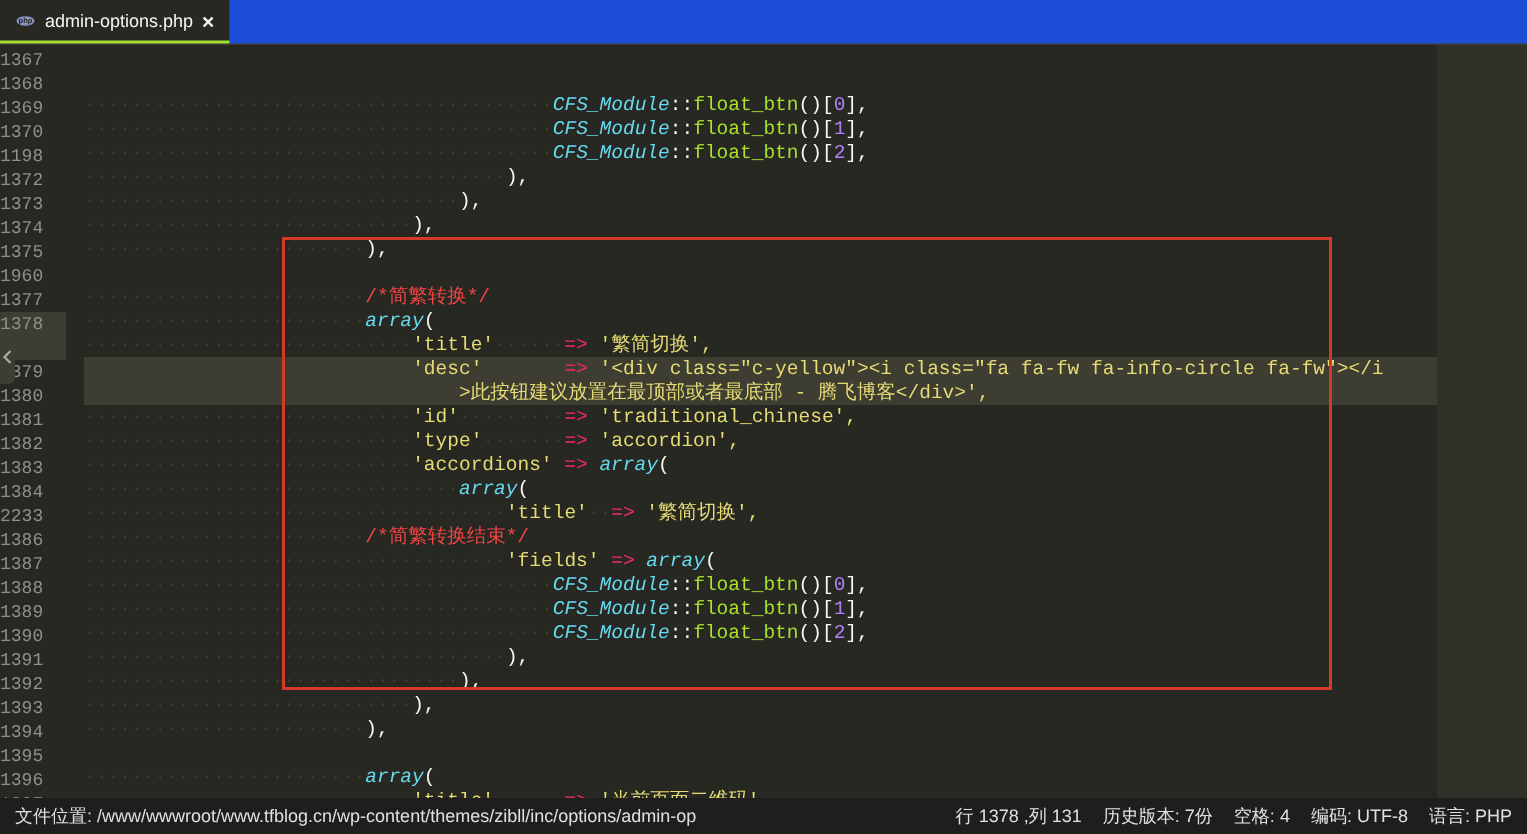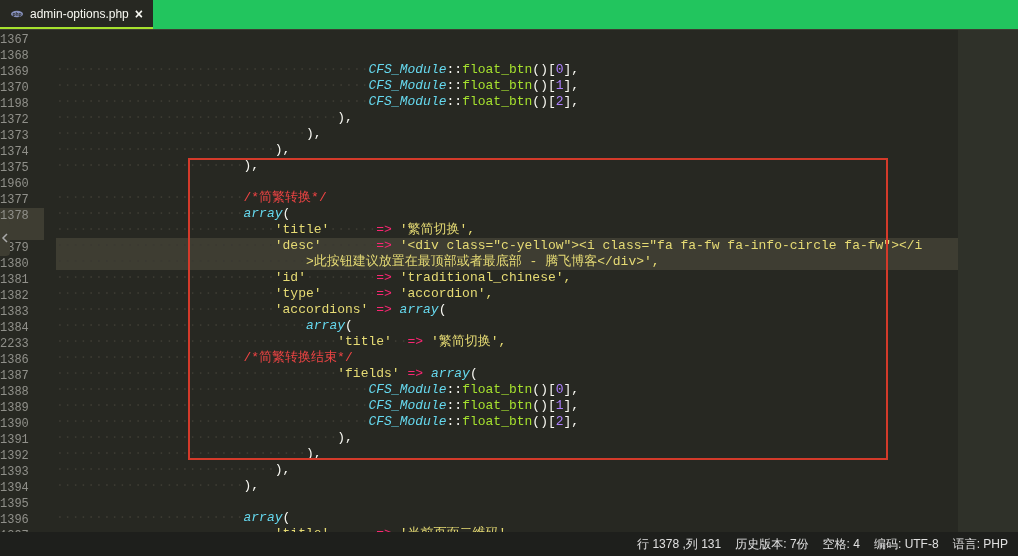--- a/index.html
+++ b/index.html
@@ -8,21 +8,21 @@
   height: 556px;
   background: #272822;
   font-family: Consolas, 'Courier New', monospace;
   font-size: 13px;
   color: #f8f8f2;
   overflow: hidden;
   position: relative;
 }
 .tabbar {
   height: 30px;
-  background: #22c55e;
+  background: #1d4ed8;
   display: flex;
   align-items: stretch;
   border-bottom: 1px solid #3e3d32;
 }
 .tab {
   display: flex;
   align-items: center;
   padding: 0 10px;
   gap: 6px;
   background: #272822;
@@ -168,20 +168,24 @@
       <div class="ln">1396</div>
       <div class="ln">1397</div>
     </div>
   <div class="code" id="code">
     <div class="line"><span class="c-ws">·</span><span class="c-ws">·</span><span class="c-ws">·</span><span class="c-ws">·</span><span class="c-ws">·</span><span class="c-ws">·</span><span class="c-ws">·</span><span class="c-ws">·</span><span class="c-ws">·</span><span class="c-ws">·</span><span class="c-ws">·</span><span class="c-ws">·</span><span class="c-ws">·</span><span class="c-ws">·</span><span class="c-ws">·</span><span class="c-ws">·</span><span class="c-ws">·</span><span class="c-ws">·</span><span class="c-ws">·</span><span class="c-ws">·</span><span class="c-ws">·</span><span class="c-ws">·</span><span class="c-ws">·</span><span class="c-ws">·</span><span class="c-ws">·</span><span class="c-ws">·</span><span class="c-ws">·</span><span class="c-ws">·</span><span class="c-ws">·</span><span class="c-ws">·</span><span class="c-ws">·</span><span class="c-ws">·</span><span class="c-ws">·</span><span class="c-ws">·</span><span class="c-ws">·</span><span class="c-ws">·</span><span class="c-ws">·</span><span class="c-ws">·</span><span class="c-ws">·</span><span class="c-ws">·</span><span class="c-kw">CFS_Module</span><span class="c-scope">::</span><span class="c-fn">float_btn</span><span class="c-punc">()[</span><span class="c-num">0</span><span class="c-punc">],</span></div><div class="line"><span class="c-ws">·</span><span class="c-ws">·</span><span class="c-ws">·</span><span class="c-ws">·</span><span class="c-ws">·</span><span class="c-ws">·</span><span class="c-ws">·</span><span class="c-ws">·</span><span class="c-ws">·</span><span class="c-ws">·</span><span class="c-ws">·</span><span class="c-ws">·</span><span class="c-ws">·</span><span class="c-ws">·</span><span class="c-ws">·</span><span class="c-ws">·</span><span class="c-ws">·</span><span class="c-ws">·</span><span class="c-ws">·</span><span class="c-ws">·</span><span class="c-ws">·</span><span class="c-ws">·</span><span class="c-ws">·</span><span class="c-ws">·</span><span class="c-ws">·</span><span class="c-ws">·</span><span class="c-ws">·</span><span class="c-ws">·</span><span class="c-ws">·</span><span class="c-ws">·</span><span class="c-ws">·</span><span class="c-ws">·</span><span class="c-ws">·</span><span class="c-ws">·</span><span class="c-ws">·</span><span class="c-ws">·</span><span class="c-ws">·</span><span class="c-ws">·</span><span class="c-ws">·</span><span class="c-ws">·</span><span class="c-kw">CFS_Module</span><span class="c-scope">::</span><span class="c-fn">float_btn</span><span class="c-punc">()[</span><span class="c-num">1</span><span class="c-punc">],</span></div><div class="line"><span class="c-ws">·</span><span class="c-ws">·</span><span class="c-ws">·</span><span class="c-ws">·</span><span class="c-ws">·</span><span class="c-ws">·</span><span class="c-ws">·</span><span class="c-ws">·</span><span class="c-ws">·</span><span class="c-ws">·</span><span class="c-ws">·</span><span class="c-ws">·</span><span class="c-ws">·</span><span class="c-ws">·</span><span class="c-ws">·</span><span class="c-ws">·</span><span class="c-ws">·</span><span class="c-ws">·</span><span class="c-ws">·</span><span class="c-ws">·</span><span class="c-ws">·</span><span class="c-ws">·</span><span class="c-ws">·</span><span class="c-ws">·</span><span class="c-ws">·</span><span class="c-ws">·</span><span class="c-ws">·</span><span class="c-ws">·</span><span class="c-ws">·</span><span class="c-ws">·</span><span class="c-ws">·</span><span class="c-ws">·</span><span class="c-ws">·</span><span class="c-ws">·</span><span class="c-ws">·</span><span class="c-ws">·</span><span class="c-ws">·</span><span class="c-ws">·</span><span class="c-ws">·</span><span class="c-ws">·</span><span class="c-kw">CFS_Module</span><span class="c-scope">::</span><span class="c-fn">float_btn</span><span class="c-punc">()[</span><span class="c-num">2</span><span class="c-punc">],</span></div><div class="line"><span class="c-ws">·</span><span class="c-ws">·</span><span class="c-ws">·</span><span class="c-ws">·</span><span class="c-ws">·</span><span class="c-ws">·</span><span class="c-ws">·</span><span class="c-ws">·</span><span class="c-ws">·</span><span class="c-ws">·</span><span class="c-ws">·</span><span class="c-ws">·</span><span class="c-ws">·</span><span class="c-ws">·</span><span class="c-ws">·</span><span class="c-ws">·</span><span class="c-ws">·</span><span class="c-ws">·</span><span class="c-ws">·</span><span class="c-ws">·</span><span class="c-ws">·</span><span class="c-ws">·</span><span class="c-ws">·</span><span class="c-ws">·</span><span class="c-ws">·</span><span class="c-ws">·</span><span class="c-ws">·</span><span class="c-ws">·</span><span class="c-ws">·</span><span class="c-ws">·</span><span class="c-ws">·</span><span class="c-ws">·</span><span class="c-ws">·</span><span class="c-ws">·</span><span class="c-ws">·</span><span class="c-ws">·</span><span class="c-punc">),</span></div><div class="line"><span class="c-ws">·</span><span class="c-ws">·</span><span class="c-ws">·</span><span class="c-ws">·</span><span class="c-ws">·</span><span class="c-ws">·</span><span class="c-ws">·</span><span class="c-ws">·</span><span class="c-ws">·</span><span class="c-ws">·</span><span class="c-ws">·</span><span class="c-ws">·</span><span class="c-ws">·</span><span class="c-ws">·</span><span class="c-ws">·</span><span class="c-ws">·</span><span class="c-ws">·</span><span class="c-ws">·</span><span class="c-ws">·</span><span class="c-ws">·</span><span class="c-ws">·</span><span class="c-ws">·</span><span class="c-ws">·</span><span class="c-ws">·</span><span class="c-ws">·</span><span class="c-ws">·</span><span class="c-ws">·</span><span class="c-ws">·</span><span class="c-ws">·</span><span class="c-ws">·</span><span class="c-ws">·</span><span class="c-ws">·</span><span class="c-punc">),</span></div><div class="line"><span class="c-ws">·</span><span class="c-ws">·</span><span class="c-ws">·</span><span class="c-ws">·</span><span class="c-ws">·</span><span class="c-ws">·</span><span class="c-ws">·</span><span class="c-ws">·</span><span class="c-ws">·</span><span class="c-ws">·</span><span class="c-ws">·</span><span class="c-ws">·</span><span class="c-ws">·</span><span class="c-ws">·</span><span class="c-ws">·</span><span class="c-ws">·</span><span class="c-ws">·</span><span class="c-ws">·</span><span class="c-ws">·</span><span class="c-ws">·</span><span class="c-ws">·</span><span class="c-ws">·</span><span class="c-ws">·</span><span class="c-ws">·</span><span class="c-ws">·</span><span class="c-ws">·</span><span class="c-ws">·</span><span class="c-ws">·</span><span class="c-punc">),</span></div><div class="line"><span class="c-ws">·</span><span class="c-ws">·</span><span class="c-ws">·</span><span class="c-ws">·</span><span class="c-ws">·</span><span class="c-ws">·</span><span class="c-ws">·</span><span class="c-ws">·</span><span class="c-ws">·</span><span class="c-ws">·</span><span class="c-ws">·</span><span class="c-ws">·</span><span class="c-ws">·</span><span class="c-ws">·</span><span class="c-ws">·</span><span class="c-ws">·</span><span class="c-ws">·</span><span class="c-ws">·</span><span class="c-ws">·</span><span class="c-ws">·</span><span class="c-ws">·</span><span class="c-ws">·</span><span class="c-ws">·</span><span class="c-ws">·</span><span class="c-punc">),</span></div><div class="line"></div><div class="line"><span class="c-ws">·</span><span class="c-ws">·</span><span class="c-ws">·</span><span class="c-ws">·</span><span class="c-ws">·</span><span class="c-ws">·</span><span class="c-ws">·</span><span class="c-ws">·</span><span class="c-ws">·</span><span class="c-ws">·</span><span class="c-ws">·</span><span class="c-ws">·</span><span class="c-ws">·</span><span class="c-ws">·</span><span class="c-ws">·</span><span class="c-ws">·</span><span class="c-ws">·</span><span class="c-ws">·</span><span class="c-ws">·</span><span class="c-ws">·</span><span class="c-ws">·</span><span class="c-ws">·</span><span class="c-ws">·</span><span class="c-ws">·</span><span class="c-cmt">/*简繁转换*/</span></div><div class="line"><span class="c-ws">·</span><span class="c-ws">·</span><span class="c-ws">·</span><span class="c-ws">·</span><span class="c-ws">·</span><span class="c-ws">·</span><span class="c-ws">·</span><span class="c-ws">·</span><span class="c-ws">·</span><span class="c-ws">·</span><span class="c-ws">·</span><span class="c-ws">·</span><span class="c-ws">·</span><span class="c-ws">·</span><span class="c-ws">·</span><span class="c-ws">·</span><span class="c-ws">·</span><span class="c-ws">·</span><span class="c-ws">·</span><span class="c-ws">·</span><span class="c-ws">·</span><span class="c-ws">·</span><span class="c-ws">·</span><span class="c-ws">·</span><span class="c-kw">array</span><span class="c-punc">(</span></div><div class="line"><span class="c-ws">·</span><span class="c-ws">·</span><span class="c-ws">·</span><span class="c-ws">·</span><span class="c-ws">·</span><span class="c-ws">·</span><span class="c-ws">·</span><span class="c-ws">·</span><span class="c-ws">·</span><span class="c-ws">·</span><span class="c-ws">·</span><span class="c-ws">·</span><span class="c-ws">·</span><span class="c-ws">·</span><span class="c-ws">·</span><span class="c-ws">·</span><span class="c-ws">·</span><span class="c-ws">·</span><span class="c-ws">·</span><span class="c-ws">·</span><span class="c-ws">·</span><span class="c-ws">·</span><span class="c-ws">·</span><span class="c-ws">·</span><span class="c-ws">·</span><span class="c-ws">·</span><span class="c-ws">·</span><span class="c-ws">·</span><span class="c-key">'title'</span><span class="c-ws">·</span><span class="c-ws">·</span><span class="c-ws">·</span><span class="c-ws">·</span><span class="c-ws">·</span><span class="c-ws">·</span><span class="c-arrow">=&gt;</span> <span class="c-str">'繁简切换',</span></div><div class="line hlrow"><span class="c-ws">·</span><span class="c-ws">·</span><span class="c-ws">·</span><span class="c-ws">·</span><span class="c-ws">·</span><span class="c-ws">·</span><span class="c-ws">·</span><span class="c-ws">·</span><span class="c-ws">·</span><span class="c-ws">·</span><span class="c-ws">·</span><span class="c-ws">·</span><span class="c-ws">·</span><span class="c-ws">·</span><span class="c-ws">·</span><span class="c-ws">·</span><span class="c-ws">·</span><span class="c-ws">·</span><span class="c-ws">·</span><span class="c-ws">·</span><span class="c-ws">·</span><span class="c-ws">·</span><span class="c-ws">·</span><span class="c-ws">·</span><span class="c-ws">·</span><span class="c-ws">·</span><span class="c-ws">·</span><span class="c-ws">·</span><span class="c-key">'desc'</span><span class="c-ws">·</span><span class="c-ws">·</span><span class="c-ws">·</span><span class="c-ws">·</span><span class="c-ws">·</span><span class="c-ws">·</span><span class="c-ws">·</span><span class="c-arrow">=&gt;</span> <span class="c-str">'&lt;div class="c-yellow"&gt;&lt;i class="fa fa-fw fa-info-circle fa-fw"&gt;&lt;/i</span></div><div class="line hlrow"><span class="c-ws">·</span><span class="c-ws">·</span><span class="c-ws">·</span><span class="c-ws">·</span><span class="c-ws">·</span><span class="c-ws">·</span><span class="c-ws">·</span><span class="c-ws">·</span><span class="c-ws">·</span><span class="c-ws">·</span><span class="c-ws">·</span><span class="c-ws">·</span><span class="c-ws">·</span><span class="c-ws">·</span><span class="c-ws">·</span><span class="c-ws">·</span><span class="c-ws">·</span><span class="c-ws">·</span><span class="c-ws">·</span><span class="c-ws">·</span><span class="c-ws">·</span><span class="c-ws">·</span><span class="c-ws">·</span><span class="c-ws">·</span><span class="c-ws">·</span><span class="c-ws">·</span><span class="c-ws">·</span><span class="c-ws">·</span><span class="c-ws">·</span><span class="c-ws">·</span><span class="c-ws">·</span><span class="c-ws">·</span><span class="c-str">&gt;此按钮建议放置在最顶部或者最底部 - 腾飞博客&lt;/div&gt;',</span></div><div class="line"><span class="c-ws">·</span><span class="c-ws">·</span><span class="c-ws">·</span><span class="c-ws">·</span><span class="c-ws">·</span><span class="c-ws">·</span><span class="c-ws">·</span><span class="c-ws">·</span><span class="c-ws">·</span><span class="c-ws">·</span><span class="c-ws">·</span><span class="c-ws">·</span><span class="c-ws">·</span><span class="c-ws">·</span><span class="c-ws">·</span><span class="c-ws">·</span><span class="c-ws">·</span><span class="c-ws">·</span><span class="c-ws">·</span><span class="c-ws">·</span><span class="c-ws">·</span><span class="c-ws">·</span><span class="c-ws">·</span><span class="c-ws">·</span><span class="c-ws">·</span><span class="c-ws">·</span><span class="c-ws">·</span><span class="c-ws">·</span><span class="c-key">'id'</span><span class="c-ws">·</span><span class="c-ws">·</span><span class="c-ws">·</span><span class="c-ws">·</span><span class="c-ws">·</span><span class="c-ws">·</span><span class="c-ws">·</span><span class="c-ws">·</span><span class="c-ws">·</span><span class="c-arrow">=&gt;</span> <span class="c-str">'traditional_chinese',</span></div><div class="line"><span class="c-ws">·</span><span class="c-ws">·</span><span class="c-ws">·</span><span class="c-ws">·</span><span class="c-ws">·</span><span class="c-ws">·</span><span class="c-ws">·</span><span class="c-ws">·</span><span class="c-ws">·</span><span class="c-ws">·</span><span class="c-ws">·</span><span class="c-ws">·</span><span class="c-ws">·</span><span class="c-ws">·</span><span class="c-ws">·</span><span class="c-ws">·</span><span class="c-ws">·</span><span class="c-ws">·</span><span class="c-ws">·</span><span class="c-ws">·</span><span class="c-ws">·</span><span class="c-ws">·</span><span class="c-ws">·</span><span class="c-ws">·</span><span class="c-ws">·</span><span class="c-ws">·</span><span class="c-ws">·</span><span class="c-ws">·</span><span class="c-key">'type'</span><span class="c-ws">·</span><span class="c-ws">·</span><span class="c-ws">·</span><span class="c-ws">·</span><span class="c-ws">·</span><span class="c-ws">·</span><span class="c-ws">·</span><span class="c-arrow">=&gt;</span> <span class="c-str">'accordion',</span></div><div class="line"><span class="c-ws">·</span><span class="c-ws">·</span><span class="c-ws">·</span><span class="c-ws">·</span><span class="c-ws">·</span><span class="c-ws">·</span><span class="c-ws">·</span><span class="c-ws">·</span><span class="c-ws">·</span><span class="c-ws">·</span><span class="c-ws">·</span><span class="c-ws">·</span><span class="c-ws">·</span><span class="c-ws">·</span><span class="c-ws">·</span><span class="c-ws">·</span><span class="c-ws">·</span><span class="c-ws">·</span><span class="c-ws">·</span><span class="c-ws">·</span><span class="c-ws">·</span><span class="c-ws">·</span><span class="c-ws">·</span><span class="c-ws">·</span><span class="c-ws">·</span><span class="c-ws">·</span><span class="c-ws">·</span><span class="c-ws">·</span><span class="c-key">'accordions'</span> <span class="c-arrow">=&gt;</span> <span class="c-kw">array</span><span class="c-punc">(</span></div><div class="line"><span class="c-ws">·</span><span class="c-ws">·</span><span class="c-ws">·</span><span class="c-ws">·</span><span class="c-ws">·</span><span class="c-ws">·</span><span class="c-ws">·</span><span class="c-ws">·</span><span class="c-ws">·</span><span class="c-ws">·</span><span class="c-ws">·</span><span class="c-ws">·</span><span class="c-ws">·</span><span class="c-ws">·</span><span class="c-ws">·</span><span class="c-ws">·</span><span class="c-ws">·</span><span class="c-ws">·</span><span class="c-ws">·</span><span class="c-ws">·</span><span class="c-ws">·</span><span class="c-ws">·</span><span class="c-ws">·</span><span class="c-ws">·</span><span class="c-ws">·</span><span class="c-ws">·</span><span class="c-ws">·</span><span class="c-ws">·</span><span class="c-ws">·</span><span class="c-ws">·</span><span class="c-ws">·</span><span class="c-ws">·</span><span class="c-kw">array</span><span class="c-punc">(</span></div><div class="line"><span class="c-ws">·</span><span class="c-ws">·</span><span class="c-ws">·</span><span class="c-ws">·</span><span class="c-ws">·</span><span class="c-ws">·</span><span class="c-ws">·</span><span class="c-ws">·</span><span class="c-ws">·</span><span class="c-ws">·</span><span class="c-ws">·</span><span class="c-ws">·</span><span class="c-ws">·</span><span class="c-ws">·</span><span class="c-ws">·</span><span class="c-ws">·</span><span class="c-ws">·</span><span class="c-ws">·</span><span class="c-ws">·</span><span class="c-ws">·</span><span class="c-ws">·</span><span class="c-ws">·</span><span class="c-ws">·</span><span class="c-ws">·</span><span class="c-ws">·</span><span class="c-ws">·</span><span class="c-ws">·</span><span class="c-ws">·</span><span class="c-ws">·</span><span class="c-ws">·</span><span class="c-ws">·</span><span class="c-ws">·</span><span class="c-ws">·</span><span class="c-ws">·</span><span class="c-ws">·</span><span class="c-ws">·</span><span class="c-key">'title'</span><span class="c-ws">·</span><span class="c-ws">·</span><span class="c-arrow">=&gt;</span> <span class="c-str">'繁简切换',</span></div><div class="line"><span class="c-ws">·</span><span class="c-ws">·</span><span class="c-ws">·</span><span class="c-ws">·</span><span class="c-ws">·</span><span class="c-ws">·</span><span class="c-ws">·</span><span class="c-ws">·</span><span class="c-ws">·</span><span class="c-ws">·</span><span class="c-ws">·</span><span class="c-ws">·</span><span class="c-ws">·</span><span class="c-ws">·</span><span class="c-ws">·</span><span class="c-ws">·</span><span class="c-ws">·</span><span class="c-ws">·</span><span class="c-ws">·</span><span class="c-ws">·</span><span class="c-ws">·</span><span class="c-ws">·</span><span class="c-ws">·</span><span class="c-ws">·</span><span class="c-cmt">/*简繁转换结束*/</span></div><div class="line"><span class="c-ws">·</span><span class="c-ws">·</span><span class="c-ws">·</span><span class="c-ws">·</span><span class="c-ws">·</span><span class="c-ws">·</span><span class="c-ws">·</span><span class="c-ws">·</span><span class="c-ws">·</span><span class="c-ws">·</span><span class="c-ws">·</span><span class="c-ws">·</span><span class="c-ws">·</span><span class="c-ws">·</span><span class="c-ws">·</span><span class="c-ws">·</span><span class="c-ws">·</span><span class="c-ws">·</span><span class="c-ws">·</span><span class="c-ws">·</span><span class="c-ws">·</span><span class="c-ws">·</span><span class="c-ws">·</span><span class="c-ws">·</span><span class="c-ws">·</span><span class="c-ws">·</span><span class="c-ws">·</span><span class="c-ws">·</span><span class="c-ws">·</span><span class="c-ws">·</span><span class="c-ws">·</span><span class="c-ws">·</span><span class="c-ws">·</span><span class="c-ws">·</span><span class="c-ws">·</span><span class="c-ws">·</span><span class="c-key">'fields'</span> <span class="c-arrow">=&gt;</span> <span class="c-kw">array</span><span class="c-punc">(</span></div><div class="line"><span class="c-ws">·</span><span class="c-ws">·</span><span class="c-ws">·</span><span class="c-ws">·</span><span class="c-ws">·</span><span class="c-ws">·</span><span class="c-ws">·</span><span class="c-ws">·</span><span class="c-ws">·</span><span class="c-ws">·</span><span class="c-ws">·</span><span class="c-ws">·</span><span class="c-ws">·</span><span class="c-ws">·</span><span class="c-ws">·</span><span class="c-ws">·</span><span class="c-ws">·</span><span class="c-ws">·</span><span class="c-ws">·</span><span class="c-ws">·</span><span class="c-ws">·</span><span class="c-ws">·</span><span class="c-ws">·</span><span class="c-ws">·</span><span class="c-ws">·</span><span class="c-ws">·</span><span class="c-ws">·</span><span class="c-ws">·</span><span class="c-ws">·</span><span class="c-ws">·</span><span class="c-ws">·</span><span class="c-ws">·</span><span class="c-ws">·</span><span class="c-ws">·</span><span class="c-ws">·</span><span class="c-ws">·</span><span class="c-ws">·</span><span class="c-ws">·</span><span class="c-ws">·</span><span class="c-ws">·</span><span class="c-kw">CFS_Module</span><span class="c-scope">::</span><span class="c-fn">float_btn</span><span class="c-punc">()[</span><span class="c-num">0</span><span class="c-punc">],</span></div><div class="line"><span class="c-ws">·</span><span class="c-ws">·</span><span class="c-ws">·</span><span class="c-ws">·</span><span class="c-ws">·</span><span class="c-ws">·</span><span class="c-ws">·</span><span class="c-ws">·</span><span class="c-ws">·</span><span class="c-ws">·</span><span class="c-ws">·</span><span class="c-ws">·</span><span class="c-ws">·</span><span class="c-ws">·</span><span class="c-ws">·</span><span class="c-ws">·</span><span class="c-ws">·</span><span class="c-ws">·</span><span class="c-ws">·</span><span class="c-ws">·</span><span class="c-ws">·</span><span class="c-ws">·</span><span class="c-ws">·</span><span class="c-ws">·</span><span class="c-ws">·</span><span class="c-ws">·</span><span class="c-ws">·</span><span class="c-ws">·</span><span class="c-ws">·</span><span class="c-ws">·</span><span class="c-ws">·</span><span class="c-ws">·</span><span class="c-ws">·</span><span class="c-ws">·</span><span class="c-ws">·</span><span class="c-ws">·</span><span class="c-ws">·</span><span class="c-ws">·</span><span class="c-ws">·</span><span class="c-ws">·</span><span class="c-kw">CFS_Module</span><span class="c-scope">::</span><span class="c-fn">float_btn</span><span class="c-punc">()[</span><span class="c-num">1</span><span class="c-punc">],</span></div><div class="line"><span class="c-ws">·</span><span class="c-ws">·</span><span class="c-ws">·</span><span class="c-ws">·</span><span class="c-ws">·</span><span class="c-ws">·</span><span class="c-ws">·</span><span class="c-ws">·</span><span class="c-ws">·</span><span class="c-ws">·</span><span class="c-ws">·</span><span class="c-ws">·</span><span class="c-ws">·</span><span class="c-ws">·</span><span class="c-ws">·</span><span class="c-ws">·</span><span class="c-ws">·</span><span class="c-ws">·</span><span class="c-ws">·</span><span class="c-ws">·</span><span class="c-ws">·</span><span class="c-ws">·</span><span class="c-ws">·</span><span class="c-ws">·</span><span class="c-ws">·</span><span class="c-ws">·</span><span class="c-ws">·</span><span class="c-ws">·</span><span class="c-ws">·</span><span class="c-ws">·</span><span class="c-ws">·</span><span class="c-ws">·</span><span class="c-ws">·</span><span class="c-ws">·</span><span class="c-ws">·</span><span class="c-ws">·</span><span class="c-ws">·</span><span class="c-ws">·</span><span class="c-ws">·</span><span class="c-ws">·</span><span class="c-kw">CFS_Module</span><span class="c-scope">::</span><span class="c-fn">float_btn</span><span class="c-punc">()[</span><span class="c-num">2</span><span class="c-punc">],</span></div><div class="line"><span class="c-ws">·</span><span class="c-ws">·</span><span class="c-ws">·</span><span class="c-ws">·</span><span class="c-ws">·</span><span class="c-ws">·</span><span class="c-ws">·</span><span class="c-ws">·</span><span class="c-ws">·</span><span class="c-ws">·</span><span class="c-ws">·</span><span class="c-ws">·</span><span class="c-ws">·</span><span class="c-ws">·</span><span class="c-ws">·</span><span class="c-ws">·</span><span class="c-ws">·</span><span class="c-ws">·</span><span class="c-ws">·</span><span class="c-ws">·</span><span class="c-ws">·</span><span class="c-ws">·</span><span class="c-ws">·</span><span class="c-ws">·</span><span class="c-ws">·</span><span class="c-ws">·</span><span class="c-ws">·</span><span class="c-ws">·</span><span class="c-ws">·</span><span class="c-ws">·</span><span class="c-ws">·</span><span class="c-ws">·</span><span class="c-ws">·</span><span class="c-ws">·</span><span class="c-ws">·</span><span class="c-ws">·</span><span class="c-punc">),</span></div><div class="line"><span class="c-ws">·</span><span class="c-ws">·</span><span class="c-ws">·</span><span class="c-ws">·</span><span class="c-ws">·</span><span class="c-ws">·</span><span class="c-ws">·</span><span class="c-ws">·</span><span class="c-ws">·</span><span class="c-ws">·</span><span class="c-ws">·</span><span class="c-ws">·</span><span class="c-ws">·</span><span class="c-ws">·</span><span class="c-ws">·</span><span class="c-ws">·</span><span class="c-ws">·</span><span class="c-ws">·</span><span class="c-ws">·</span><span class="c-ws">·</span><span class="c-ws">·</span><span class="c-ws">·</span><span class="c-ws">·</span><span class="c-ws">·</span><span class="c-ws">·</span><span class="c-ws">·</span><span class="c-ws">·</span><span class="c-ws">·</span><span class="c-ws">·</span><span class="c-ws">·</span><span class="c-ws">·</span><span class="c-ws">·</span><span class="c-punc">),</span></div><div class="line"><span class="c-ws">·</span><span class="c-ws">·</span><span class="c-ws">·</span><span class="c-ws">·</span><span class="c-ws">·</span><span class="c-ws">·</span><span class="c-ws">·</span><span class="c-ws">·</span><span class="c-ws">·</span><span class="c-ws">·</span><span class="c-ws">·</span><span class="c-ws">·</span><span class="c-ws">·</span><span class="c-ws">·</span><span class="c-ws">·</span><span class="c-ws">·</span><span class="c-ws">·</span><span class="c-ws">·</span><span class="c-ws">·</span><span class="c-ws">·</span><span class="c-ws">·</span><span class="c-ws">·</span><span class="c-ws">·</span><span class="c-ws">·</span><span class="c-ws">·</span><span class="c-ws">·</span><span class="c-ws">·</span><span class="c-ws">·</span><span class="c-punc">),</span></div><div class="line"><span class="c-ws">·</span><span class="c-ws">·</span><span class="c-ws">·</span><span class="c-ws">·</span><span class="c-ws">·</span><span class="c-ws">·</span><span class="c-ws">·</span><span class="c-ws">·</span><span class="c-ws">·</span><span class="c-ws">·</span><span class="c-ws">·</span><span class="c-ws">·</span><span class="c-ws">·</span><span class="c-ws">·</span><span class="c-ws">·</span><span class="c-ws">·</span><span class="c-ws">·</span><span class="c-ws">·</span><span class="c-ws">·</span><span class="c-ws">·</span><span class="c-ws">·</span><span class="c-ws">·</span><span class="c-ws">·</span><span class="c-ws">·</span><span class="c-punc">),</span></div><div class="line"></div><div class="line"><span class="c-ws">·</span><span class="c-ws">·</span><span class="c-ws">·</span><span class="c-ws">·</span><span class="c-ws">·</span><span class="c-ws">·</span><span class="c-ws">·</span><span class="c-ws">·</span><span class="c-ws">·</span><span class="c-ws">·</span><span class="c-ws">·</span><span class="c-ws">·</span><span class="c-ws">·</span><span class="c-ws">·</span><span class="c-ws">·</span><span class="c-ws">·</span><span class="c-ws">·</span><span class="c-ws">·</span><span class="c-ws">·</span><span class="c-ws">·</span><span class="c-ws">·</span><span class="c-ws">·</span><span class="c-ws">·</span><span class="c-ws">·</span><span class="c-kw">array</span><span class="c-punc">(</span></div><div class="line"><span class="c-ws">·</span><span class="c-ws">·</span><span class="c-ws">·</span><span class="c-ws">·</span><span class="c-ws">·</span><span class="c-ws">·</span><span class="c-ws">·</span><span class="c-ws">·</span><span class="c-ws">·</span><span class="c-ws">·</span><span class="c-ws">·</span><span class="c-ws">·</span><span class="c-ws">·</span><span class="c-ws">·</span><span class="c-ws">·</span><span class="c-ws">·</span><span class="c-ws">·</span><span class="c-ws">·</span><span class="c-ws">·</span><span class="c-ws">·</span><span class="c-ws">·</span><span class="c-ws">·</span><span class="c-ws">·</span><span class="c-ws">·</span><span class="c-ws">·</span><span class="c-ws">·</span><span class="c-ws">·</span><span class="c-ws">·</span><span class="c-key">'title'</span><span class="c-ws">·</span><span class="c-ws">·</span><span class="c-ws">·</span><span class="c-ws">·</span><span class="c-ws">·</span><span class="c-ws">·</span><span class="c-arrow">=&gt;</span> <span class="c-str">'当前页面二维码',</span></div><div class="highlight-box"></div>
   </div>
   <div class="minimap"></div>
 </div>
 
 <div class="statusbar">
+  <span class="seg">
+    <span>文件位置:</span>
+    <span>/www/wwwroot/www.tfblog.cn/wp-content/themes/zibll/inc/options/admin-op</span>
+  </span>
   <span class="spacer"></span>
   <span class="seg">
     <span>行</span>
     <span>1378</span>
     <span>,列</span>
     <span>131</span>
   </span>
   <span class="seg">
     <span>历史版本:</span>
     <span>7份</span>

